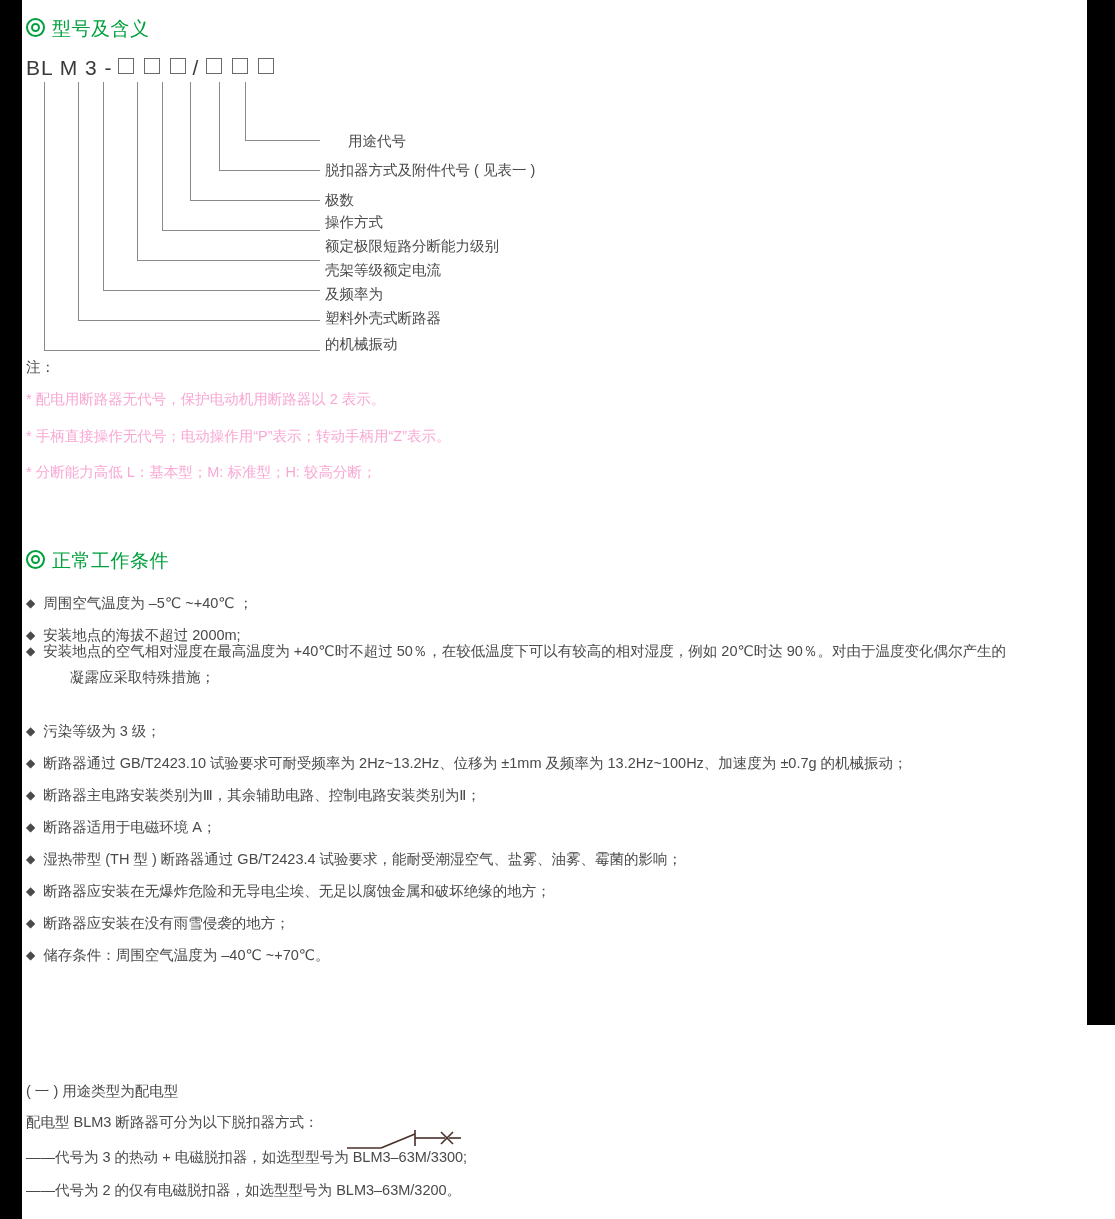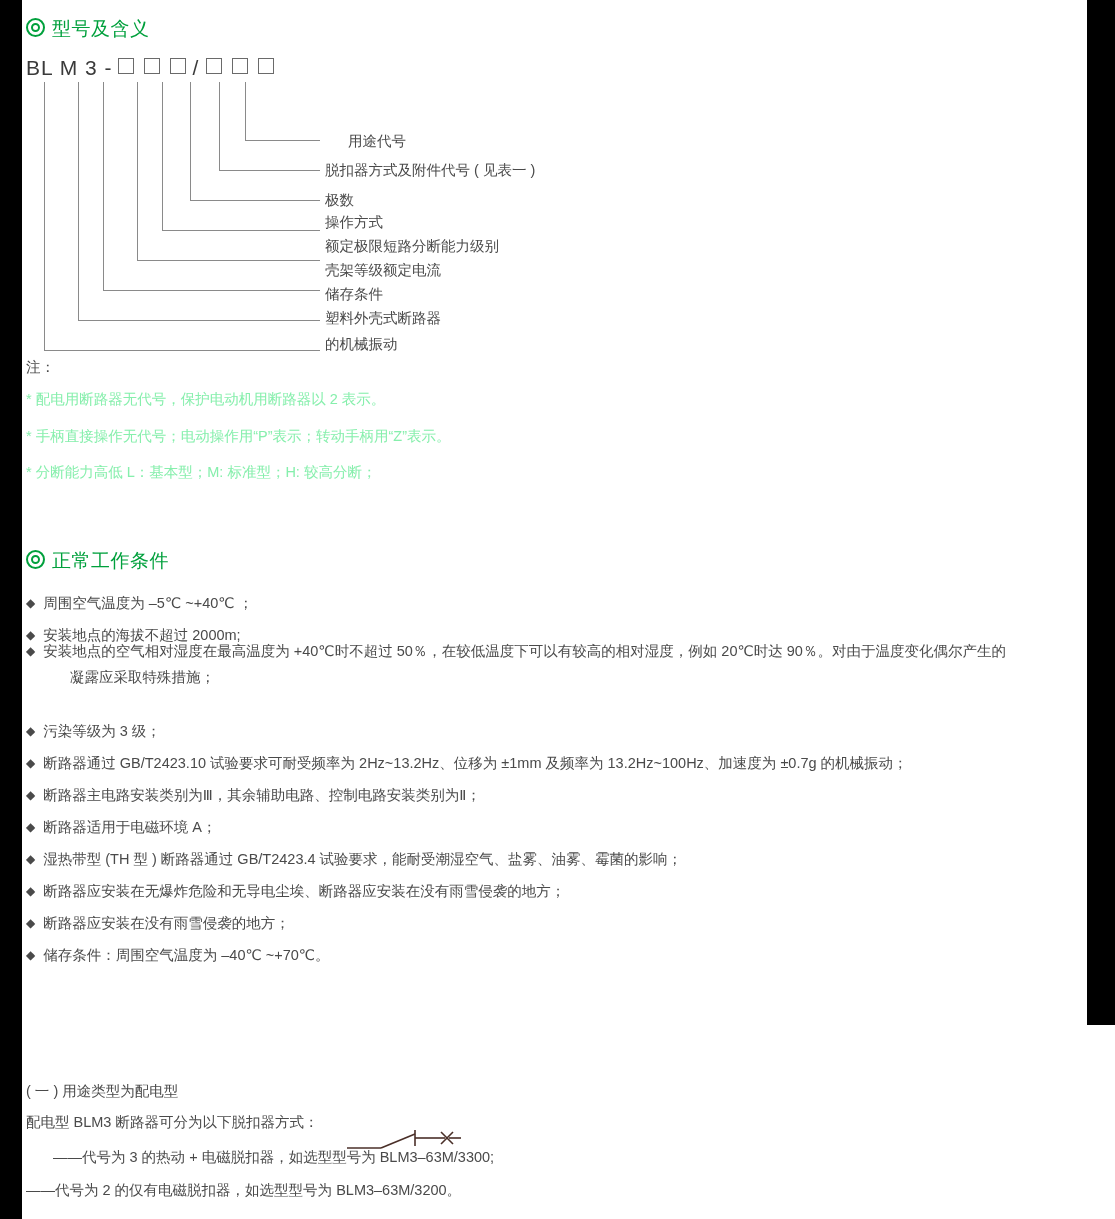--- a/index.html
+++ b/index.html
@@ -27,21 +27,21 @@
   .code-line .bx{display:inline-block;width:14px;height:14px;border:1.5px solid #6a6a6a;
                  vertical-align:1px;margin:0 5px;}
 
   
   .vline{position:absolute;width:1px;background:#8a8a8a;}
   .hline{position:absolute;height:1px;background:#8a8a8a;}
   .lead-label{position:absolute;font-size:14.5px;color:#4a4a4a;white-space:nowrap;}
 
   
   .note-title{position:absolute;left:26px;font-size:14.5px;color:#4a4a4a;}
-  .note{position:absolute;left:26px;font-size:14.5px;color:#86efac;white-space:nowrap;}
+  .note{position:absolute;left:26px;font-size:14.5px;color:#f9a8d4;white-space:nowrap;}
 
   
   .bullet{position:absolute;left:26px;font-size:14.5px;color:#4a4a4a;line-height:26px;}
   .bullet .dia{color:#4a4a4a;margin-right:8px;font-size:12px;vertical-align:1px;}
   .bullet .cont{position:absolute;left:44px;top:26px;white-space:nowrap;}
 
   
   .para{position:absolute;left:26px;font-size:14.5px;color:#4a4a4a;white-space:nowrap;}
 
   
@@ -81,21 +81,21 @@
   <div class="hline" style="left:103px;top:290px;width:217px;"></div>
   <div class="hline" style="left:78px;top:320px;width:242px;"></div>
   <div class="hline" style="left:44px;top:350px;width:276px;"></div>
 
   <div class="lead-label" style="left:325px;top:132px;margin-left:23px;">用途代号</div>
   <div class="lead-label" style="left:325px;top:161px;">脱扣器方式及附件代号 ( 见表一 )</div>
   <div class="lead-label" style="left:325px;top:191px;">极数</div>
   <div class="lead-label" style="left:325px;top:213px;">操作方式</div>
   <div class="lead-label" style="left:325px;top:237px;">额定极限短路分断能力级别</div>
   <div class="lead-label" style="left:325px;top:261px;">壳架等级额定电流</div>
-  <div class="lead-label" style="left:325px;top:285px;">储存条件</div>
+  <div class="lead-label" style="left:325px;top:285px;">及频率为</div>
   <div class="lead-label" style="left:325px;top:309px;">塑料外壳式断路器</div>
   <div class="lead-label" style="left:325px;top:335px;">的机械振动</div>
 
   <div class="note-title" style="top:358px;">注：</div>
   <div class="note" style="top:390px;">* 配电用断路器无代号，保护电动机用断路器以 2 表示。</div>
   <div class="note" style="top:463px;">* 分断能力高低 L：基本型；M: 标准型；H: 较高分断；</div>
   <div class="note" style="top:427px;">* 手柄直接操作无代号；电动操作用“P”表示；转动手柄用“Z”表示。</div>
 
   <div class="sec-head" style="left:26px;top:548px;">
     <span class="ring"></span><span>正常工作条件</span>
@@ -120,21 +120,21 @@
   <div class="bullet" style="top:782px;">
     <span class="dia">◆</span><span>断路器主电路安装类别为Ⅲ，其余辅助电路、控制电路安装类别为Ⅱ；</span>
   </div>
   <div class="bullet" style="top:814px;">
     <span class="dia">◆</span><span>断路器适用于电磁环境 A；</span>
   </div>
   <div class="bullet" style="top:846px;">
     <span class="dia">◆</span><span>湿热带型 (TH 型 ) 断路器通过 GB/T2423.4 试验要求，能耐受潮湿空气、盐雾、油雾、霉菌的影响；</span>
   </div>
   <div class="bullet" style="top:878px;">
-    <span class="dia">◆</span><span>断路器应安装在无爆炸危险和无导电尘埃、断路器应安装在没有雨雪侵袭的地方；</span>
+    <span class="dia">◆</span><span>断路器应安装在无爆炸危险和无导电尘埃、无足以腐蚀金属和破坏绝缘的地方；</span>
   </div>
   <div class="bullet" style="top:910px;">
     <span class="dia">◆</span><span>断路器应安装在没有雨雪侵袭的地方；</span>
   </div>
   <div class="bullet" style="top:942px;">
     <span class="dia">◆</span><span>储存条件：周围空气温度为 –40℃ ~+70℃。</span>
   </div>
 
 
   <div class="para" style="top:1082px;">( 一 ) 用途类型为配电型</div>
@@ -143,16 +143,16 @@
   <svg class="sym" viewBox="0 0 120 26">
     <line x1="2" y1="20" x2="36" y2="20" stroke="#4a2f28" stroke-width="1.6"></line>
     <line x1="36" y1="20" x2="70" y2="6" stroke="#4a2f28" stroke-width="1.6"></line>
     <line x1="70" y1="2" x2="70" y2="18" stroke="#4a2f28" stroke-width="1.6"></line>
     <line x1="70" y1="10" x2="100" y2="10" stroke="#4a2f28" stroke-width="1.6"></line>
     <line x1="96" y1="4" x2="108" y2="16" stroke="#4a2f28" stroke-width="1.6"></line>
     <line x1="108" y1="4" x2="96" y2="16" stroke="#4a2f28" stroke-width="1.6"></line>
     <line x1="104" y1="10" x2="116" y2="10" stroke="#4a2f28" stroke-width="1.6"></line>
   </svg>
 
-  <div class="para" style="top:1148px;margin-left:27px;">——代号为 3 的热动 + 电磁脱扣器，如选型型号为 BLM3–63M/3300;</div>
+  <div class="para" style="top:1148px;">——代号为 3 的热动 + 电磁脱扣器，如选型型号为 BLM3–63M/3300;</div>
   <div class="para" style="top:1181px;">——代号为 2 的仅有电磁脱扣器，如选型型号为 BLM3–63M/3200。</div>
 
 </div>
 
 </body></html>

